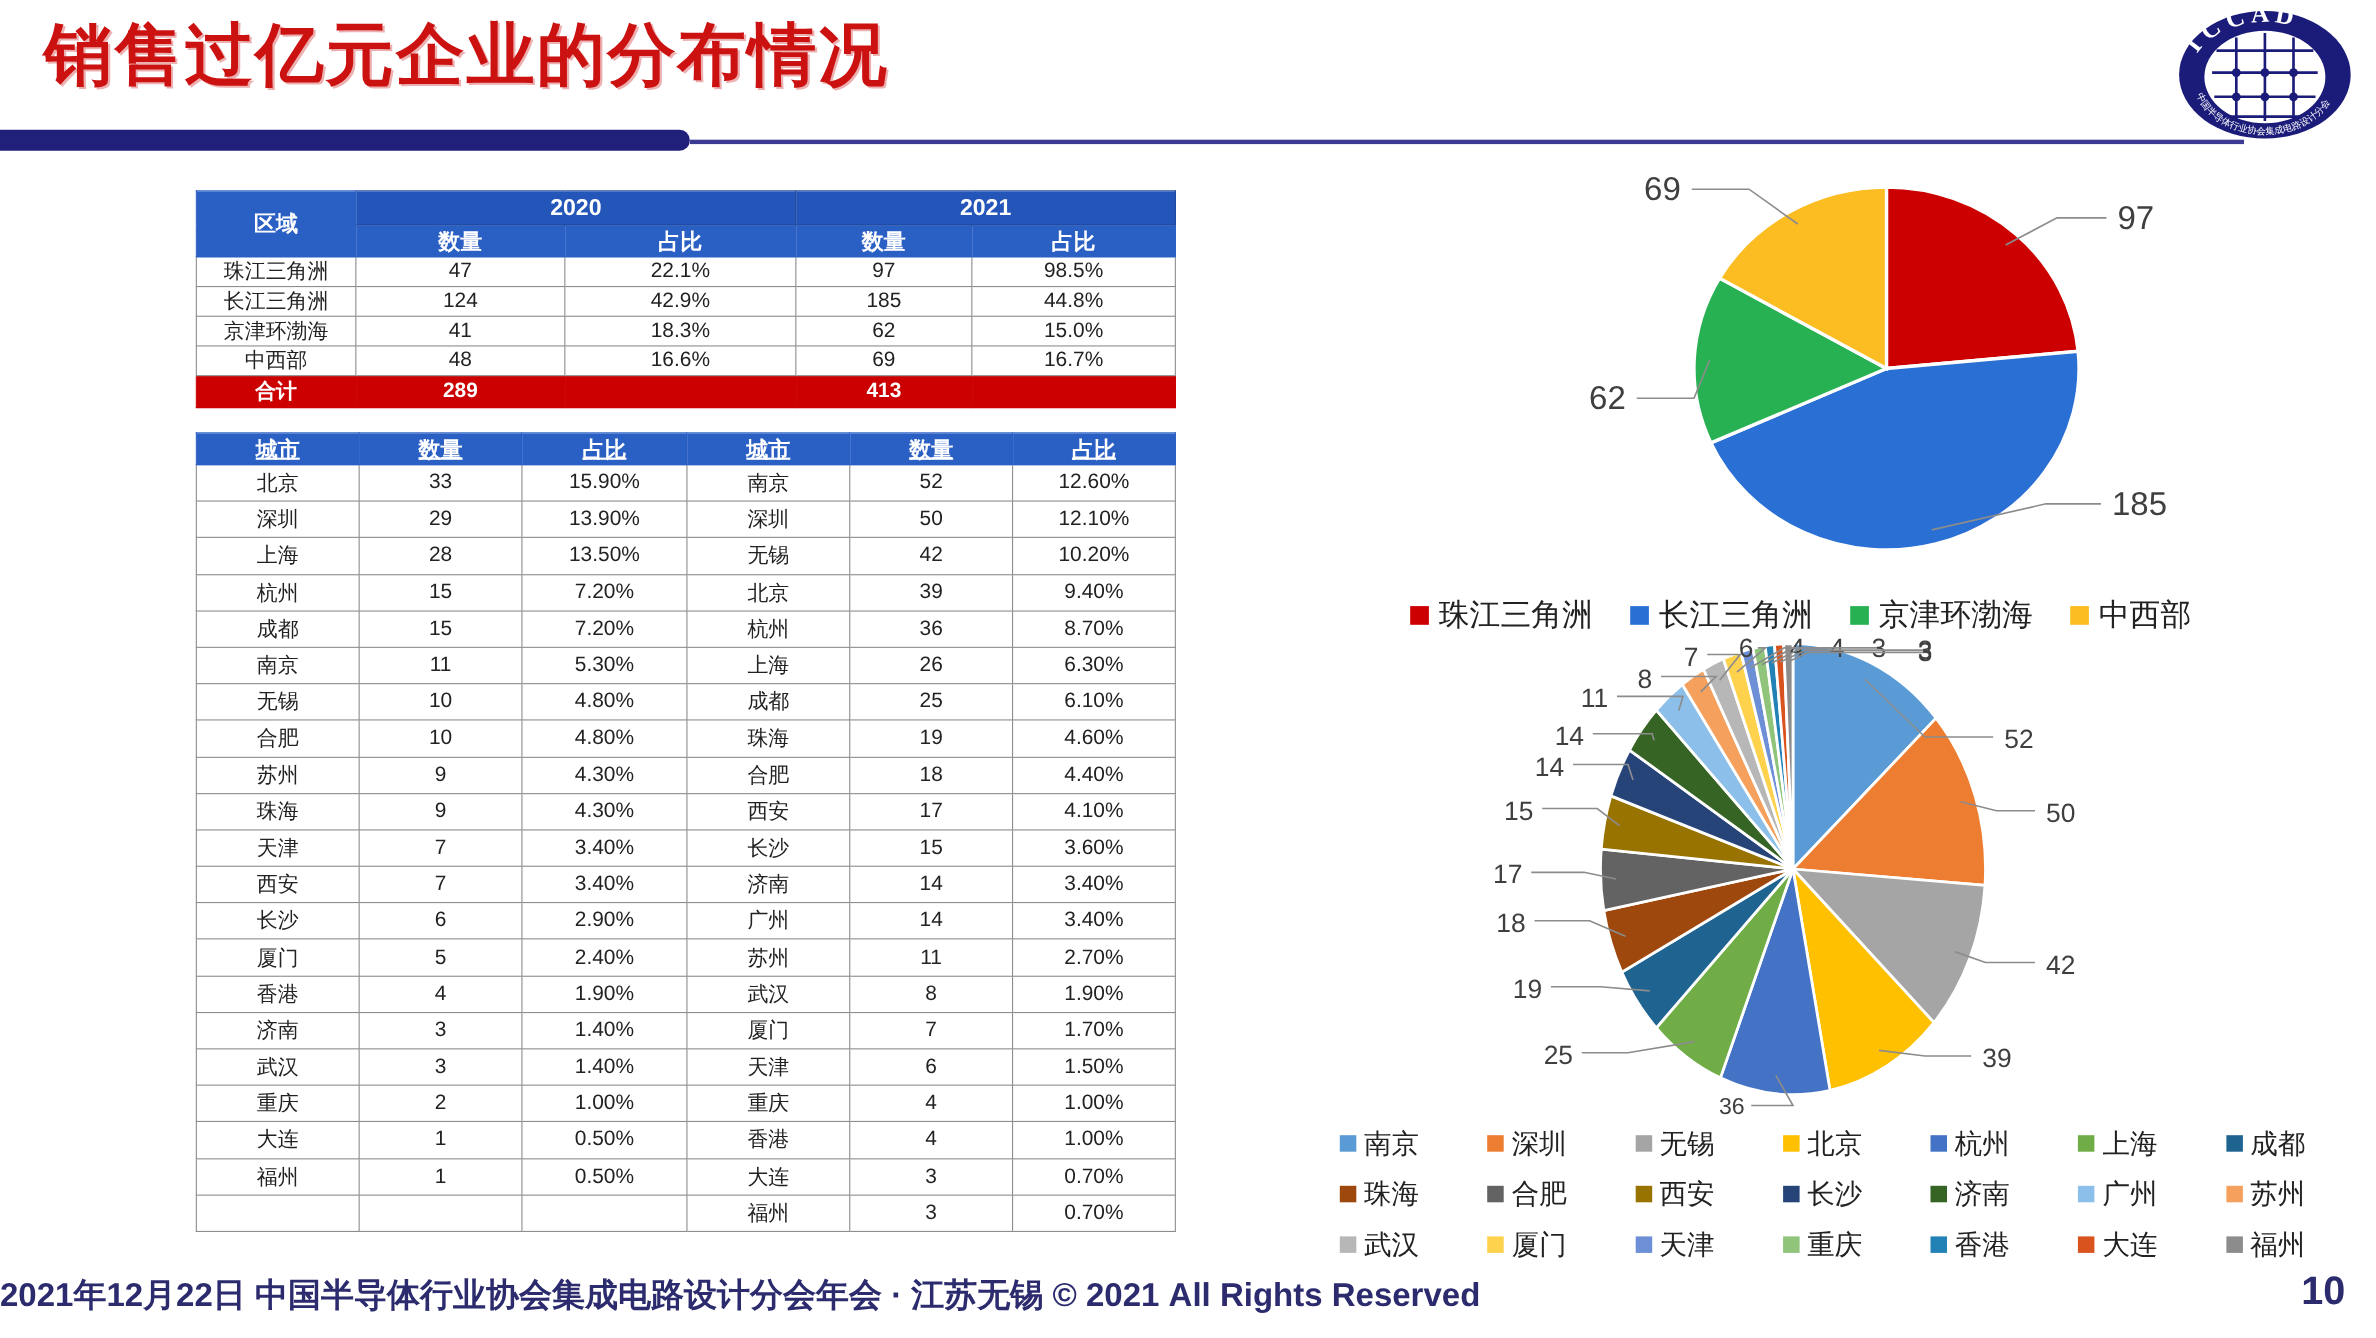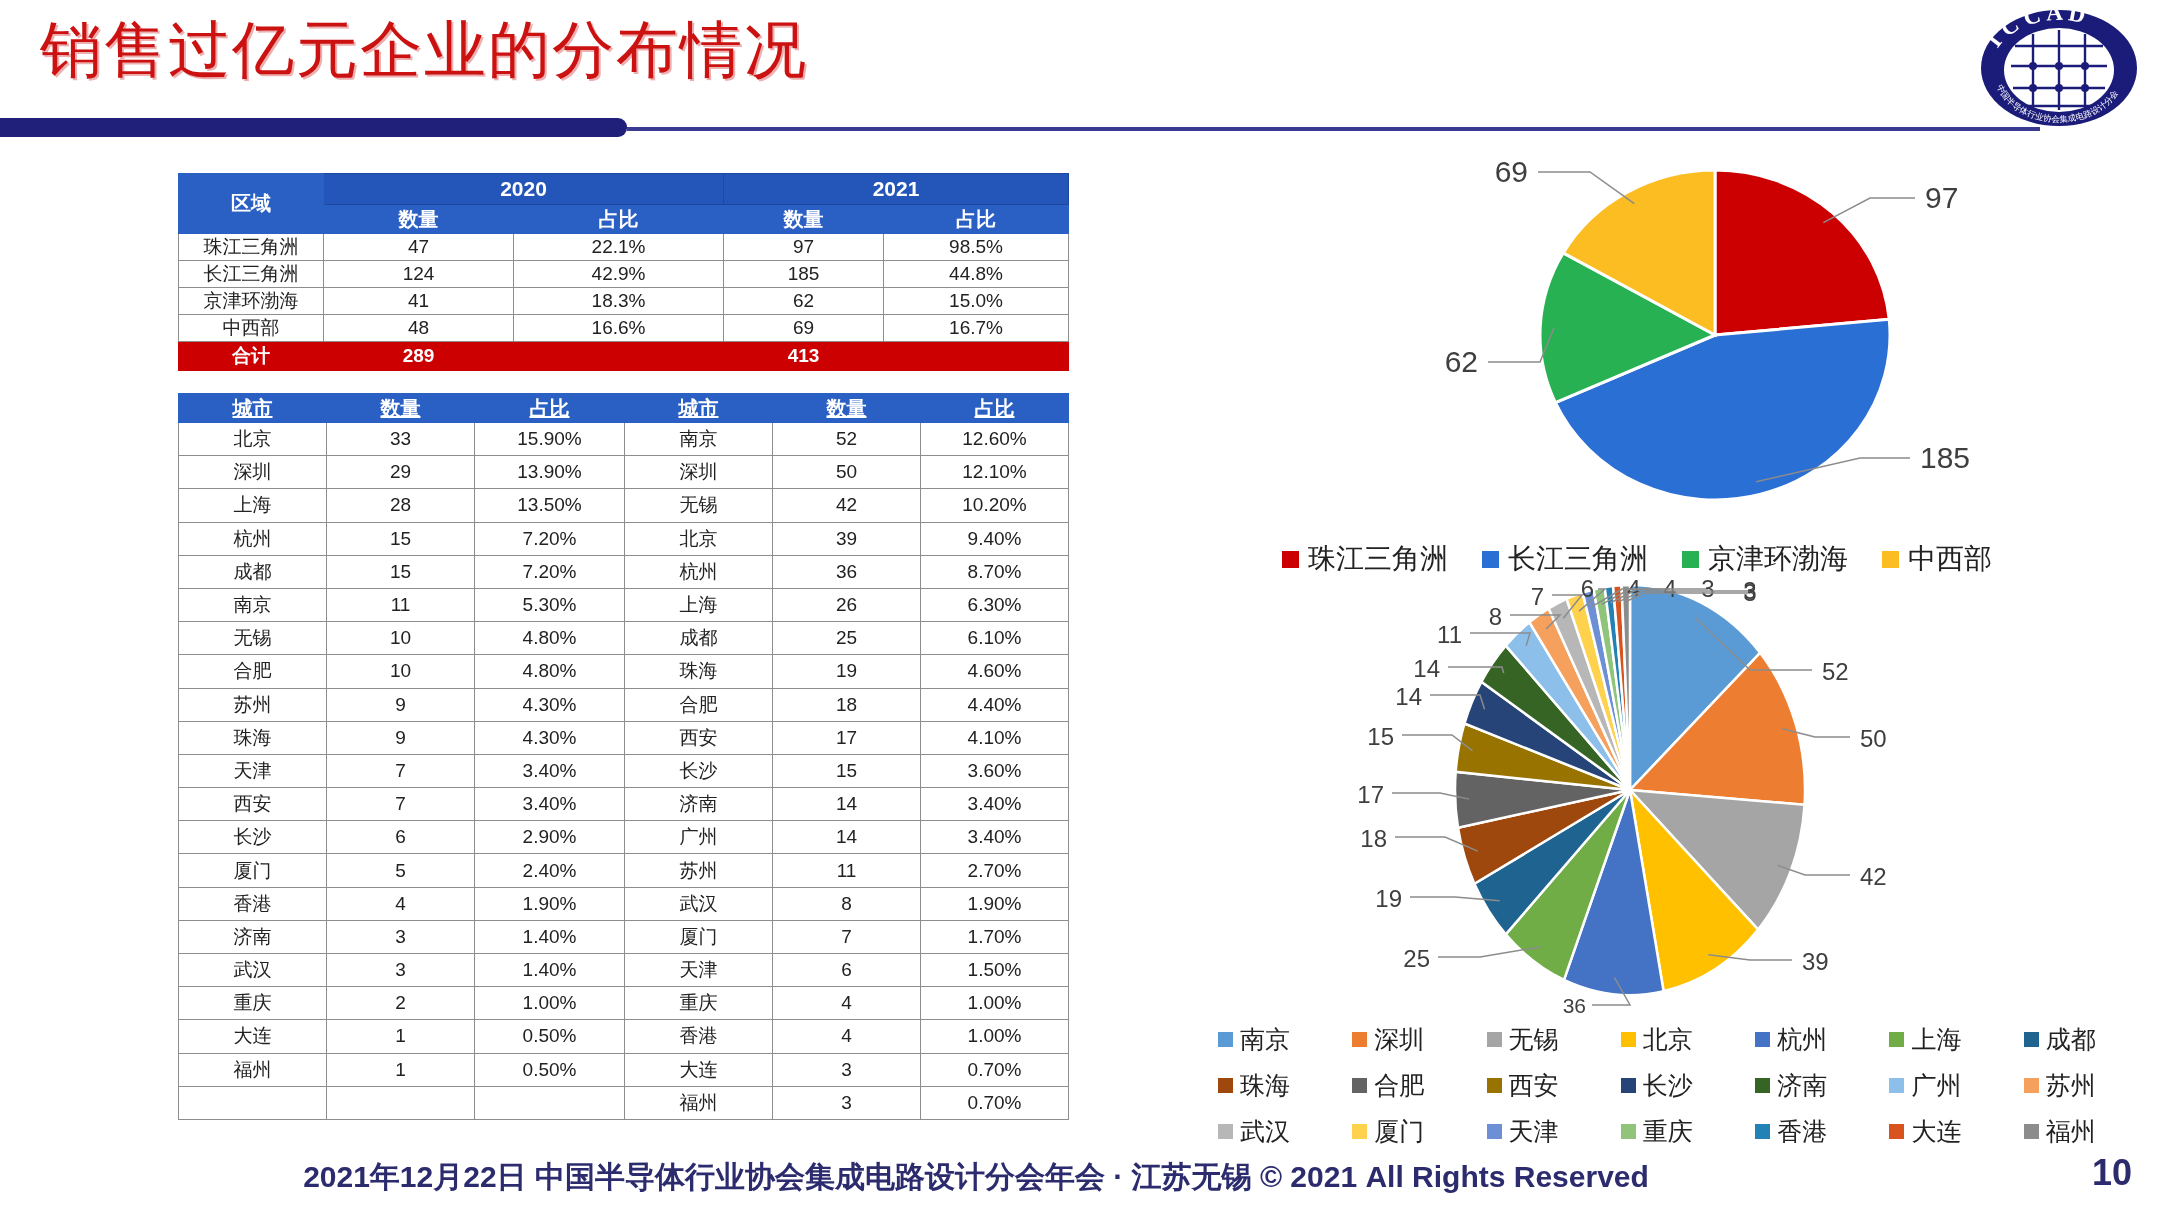--- a/index.html
+++ b/index.html
@@ -5,21 +5,21 @@
   html,body{margin:0;padding:0;}
   body{
     width:2160px;height:1216px;background:#ffffff;overflow:hidden;position:relative;
     font-family:"Liberation Sans","DejaVu Sans",sans-serif;
   }
   .slide{position:absolute;inset:0;}
 
   
   #page-title{
     position:absolute;left:40px;top:8px;
-    font-size:62px;font-weight:normal;color:#cc1111;letter-spacing:2px;
+    font-size:62px;font-weight:bold;color:#cc1111;letter-spacing:2px;
     text-shadow:2px 2px 0 rgba(200,30,30,.35);
     white-space:nowrap;
   }
   #title-rule-thick{
     position:absolute;left:0;top:118px;width:627px;height:19px;
     background:#20207a;border-radius:0 9px 9px 0;
   }
   #title-rule-thin{
     position:absolute;left:627px;top:127px;width:1413px;height:4px;background:#3b3b93;
   }
@@ -64,21 +64,21 @@
   #legend-region .lbl{font-size:28px;}
 
   #legend-city{left:1218px;top:1023px;width:940px;}
   #legend-city .item{width:calc(100%/7);}
   #legend-city .lbl{font-size:25px;}
   #legend-city .swatch{width:15px;height:15px;margin-right:7px;}
   #legend-city .row{display:flex;width:100%;margin-bottom:13px;}
 
   
   #footer-text{
-    position:absolute;left:0;top:1157px;width:1952px;text-align:center;
+    position:absolute;left:0;top:1157px;width:1952px;text-align:left;
     font-size:30px;color:#2b2b6e;font-weight:600;
   }
   #page-number{
     position:absolute;right:28px;top:1152px;
     font-size:36px;color:#2b2b6e;font-weight:600;
   }
   .lbl-num{font-size:24px;fill:#3f3f3f;font-family:"Liberation Sans",sans-serif;}
   .lbl-num-sm{font-size:21px;fill:#3f3f3f;font-family:"Liberation Sans",sans-serif;}
   .lbl-num-lg{font-size:30px;fill:#3f3f3f;font-family:"Liberation Sans",sans-serif;}
 </style>

